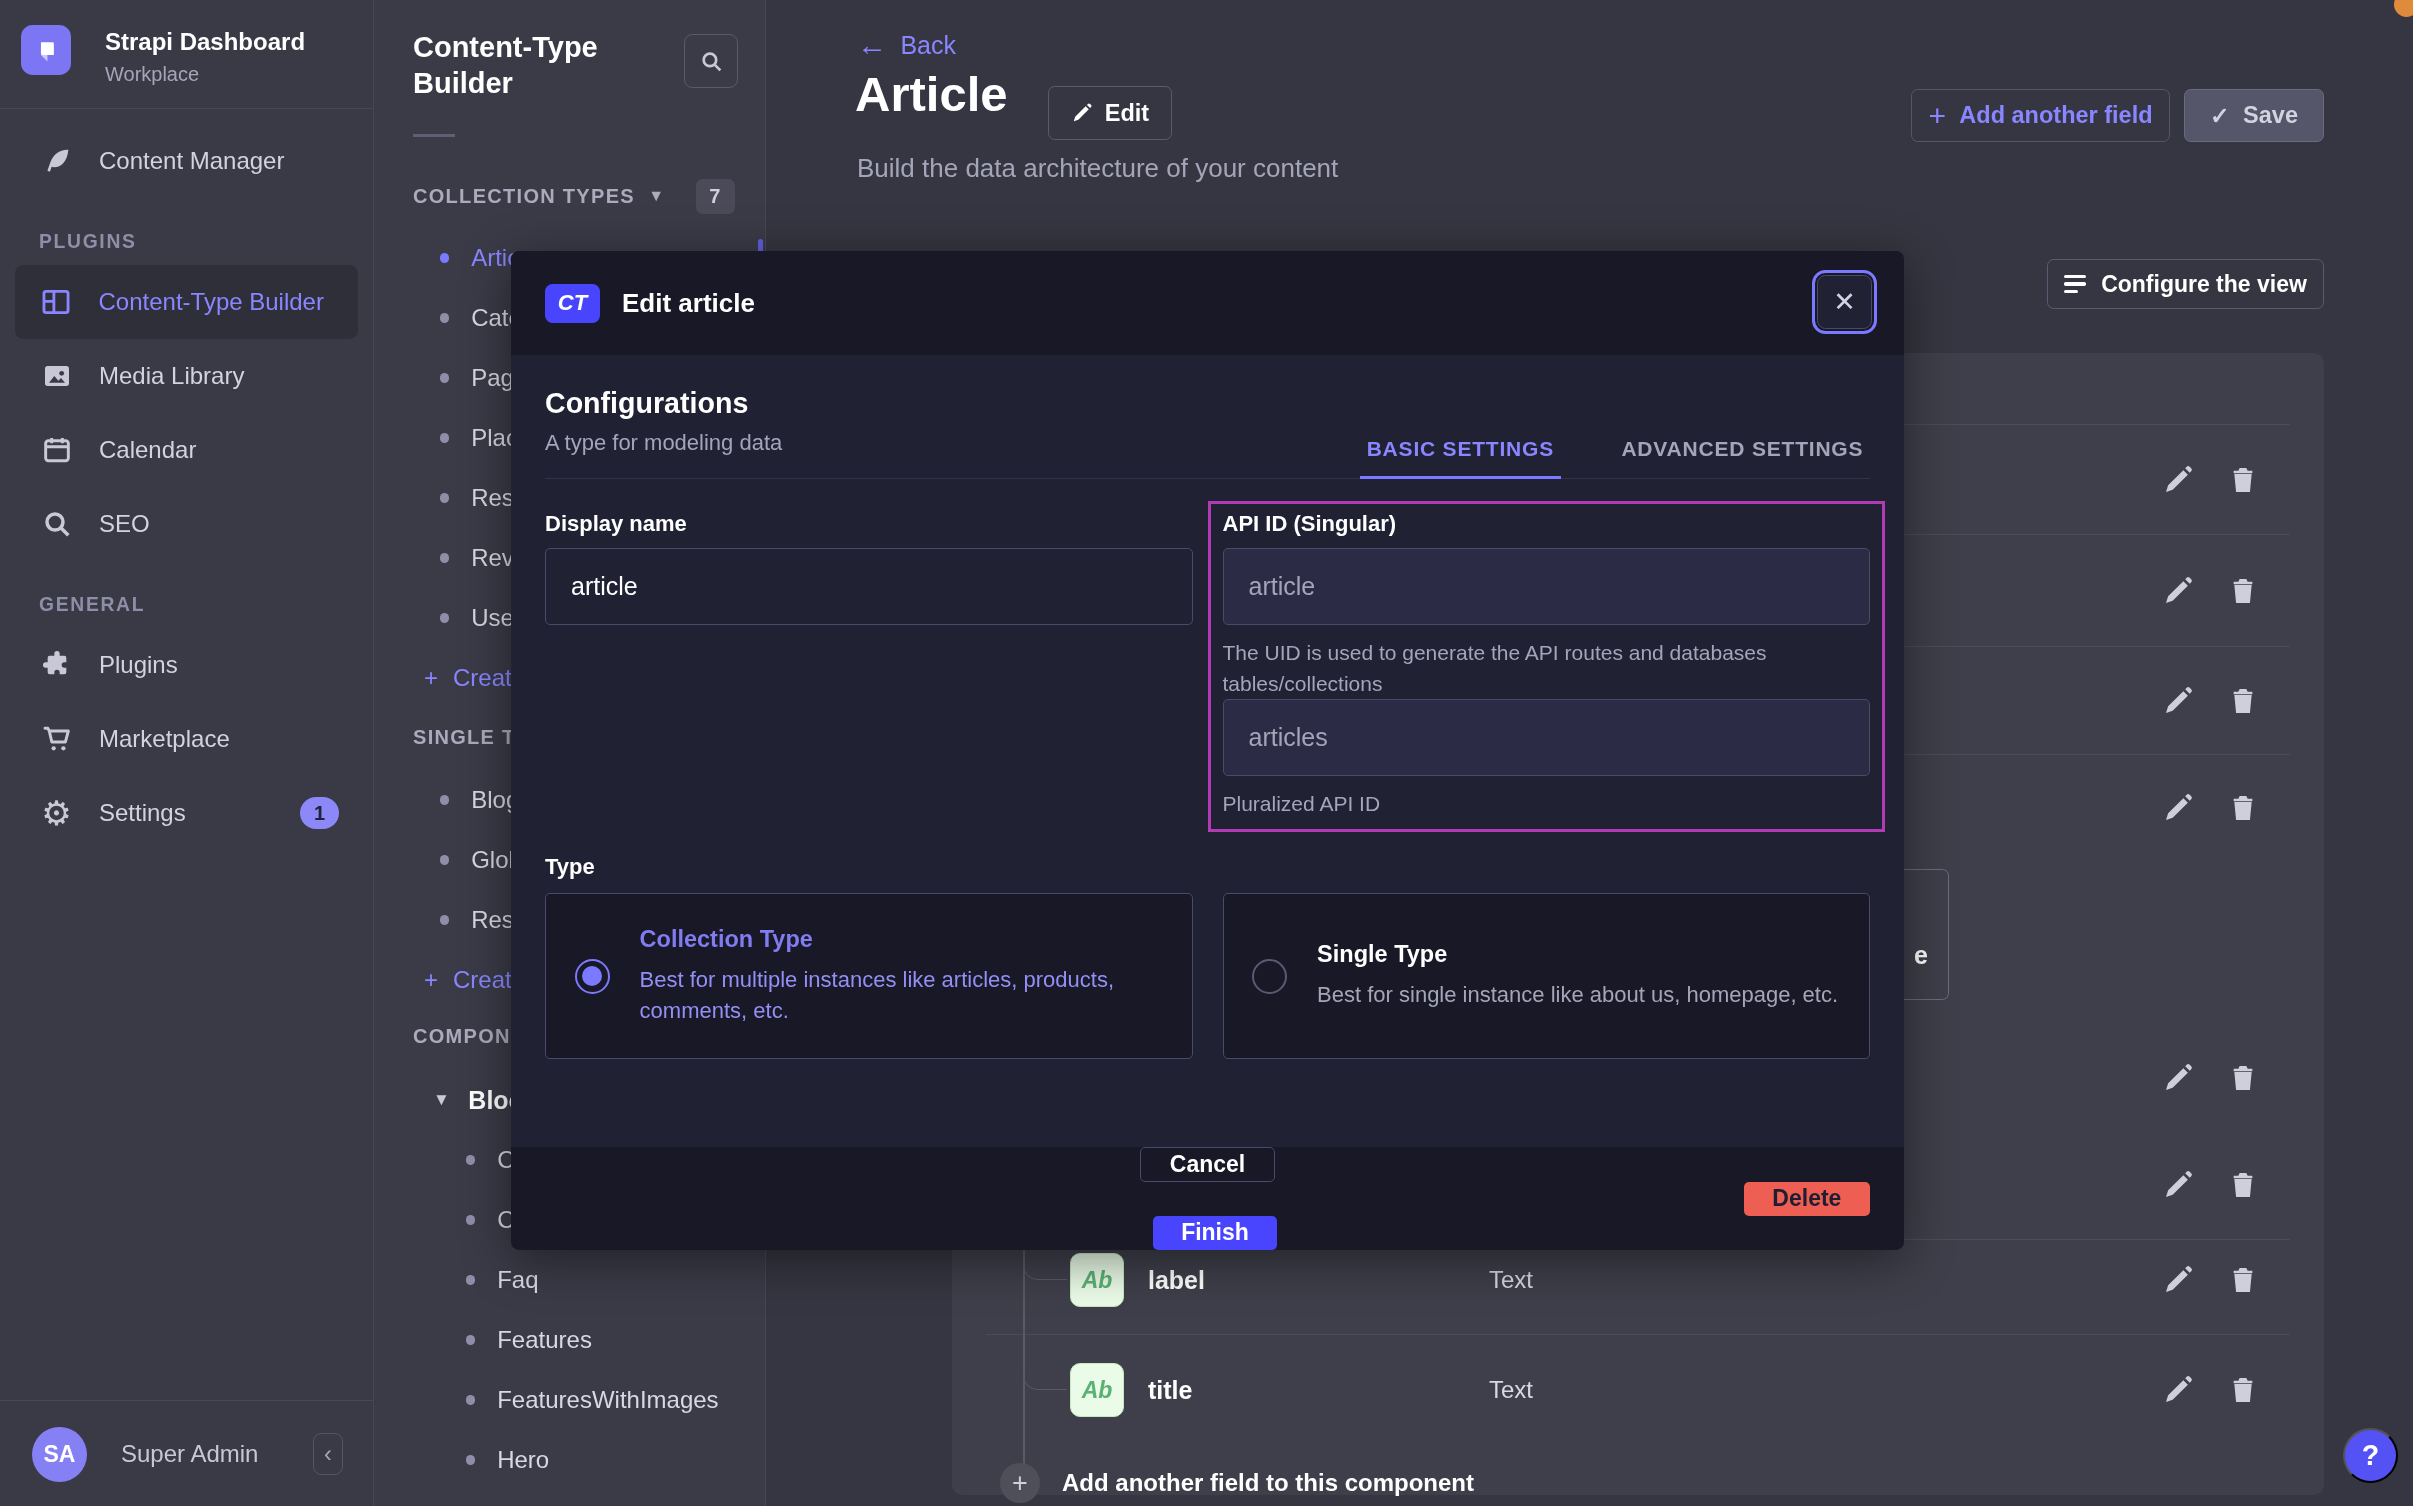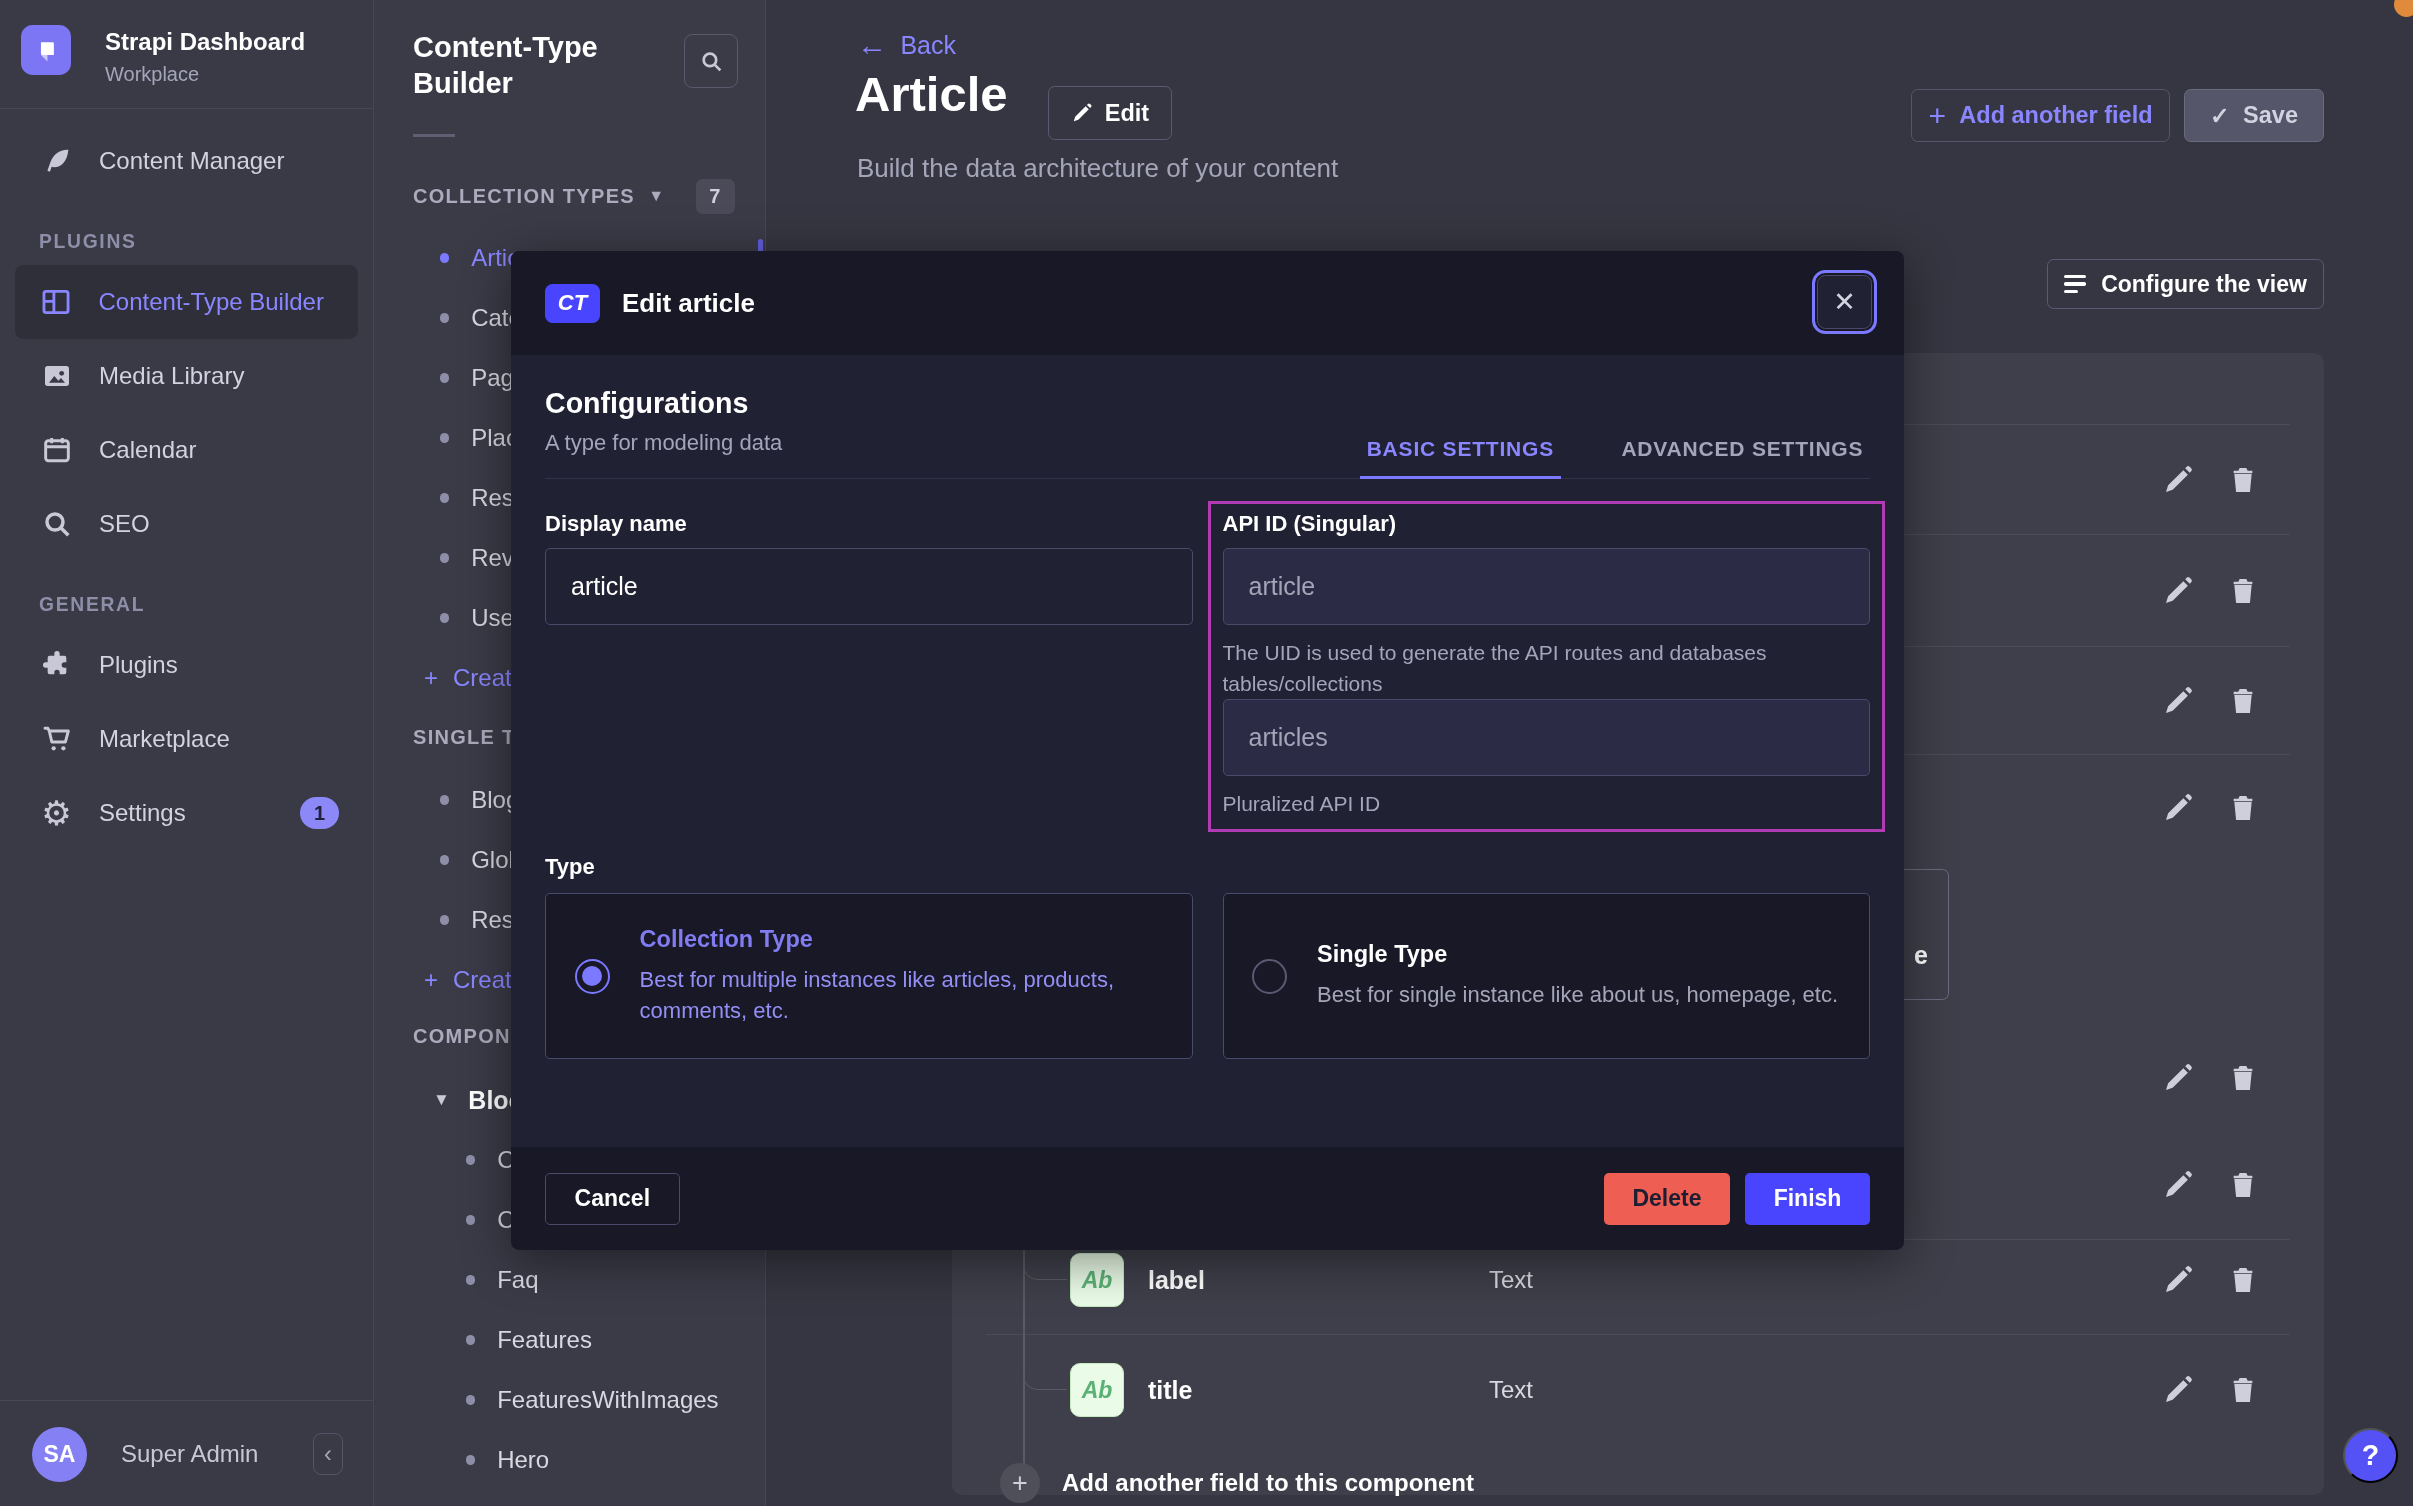--- a/index.html
+++ b/index.html
@@ -152,21 +152,21 @@
     display:flex; align-items:center; padding:0 28.6px; gap:30px; cursor:pointer; }
   .radio { width:35px; height:35px; border-radius:50%; border:2.5px solid #5a5a74; flex:none; position:relative; }
   .radio.sel { border-color:#7b79ff; }
   .radio.sel::after { content:""; position:absolute; left:50%; top:50%; transform:translate(-50%,-50%);
     width:20px; height:20px; border-radius:50%; background:#7b79ff; }
   .tc-title { font-size:23.5px; font-weight:bold; color:#fff; margin-bottom:11.8px; }
   .tc-desc { font-size:22px; color:#a5a5ba; line-height:1.4; max-width:537px; }
   .type-card.sel .tc-title { color:#817cf2; }
   .type-card.sel .tc-desc { color:#938ff5; }
   .m-footer { height:103px; background:#181826; border-radius:0 0 8.4px 8.4px; display:flex;
-    align-items:center; padding:0 34px; }
+    align-items:center; padding:0 34px;flex-direction:column; }
   .btn { height:52px; border-radius:5px; font-size:23px; font-weight:bold; padding:0 28.6px;
     display:flex; align-items:center; justify-content:center; cursor:pointer; border:none;
     font-family:"Liberation Sans", sans-serif; }
   .btn-cancel { background:transparent; border:0.8px solid #4a4a6a; color:#fff; }
   .btn-delete { background:#ee5e52; color:#1e1e32; margin-left:auto; }
   .btn-finish { background:#4945ff; color:#fff; margin-left:15px; }
   svg { display:block; }
 </style>
 </head>
 <body>

